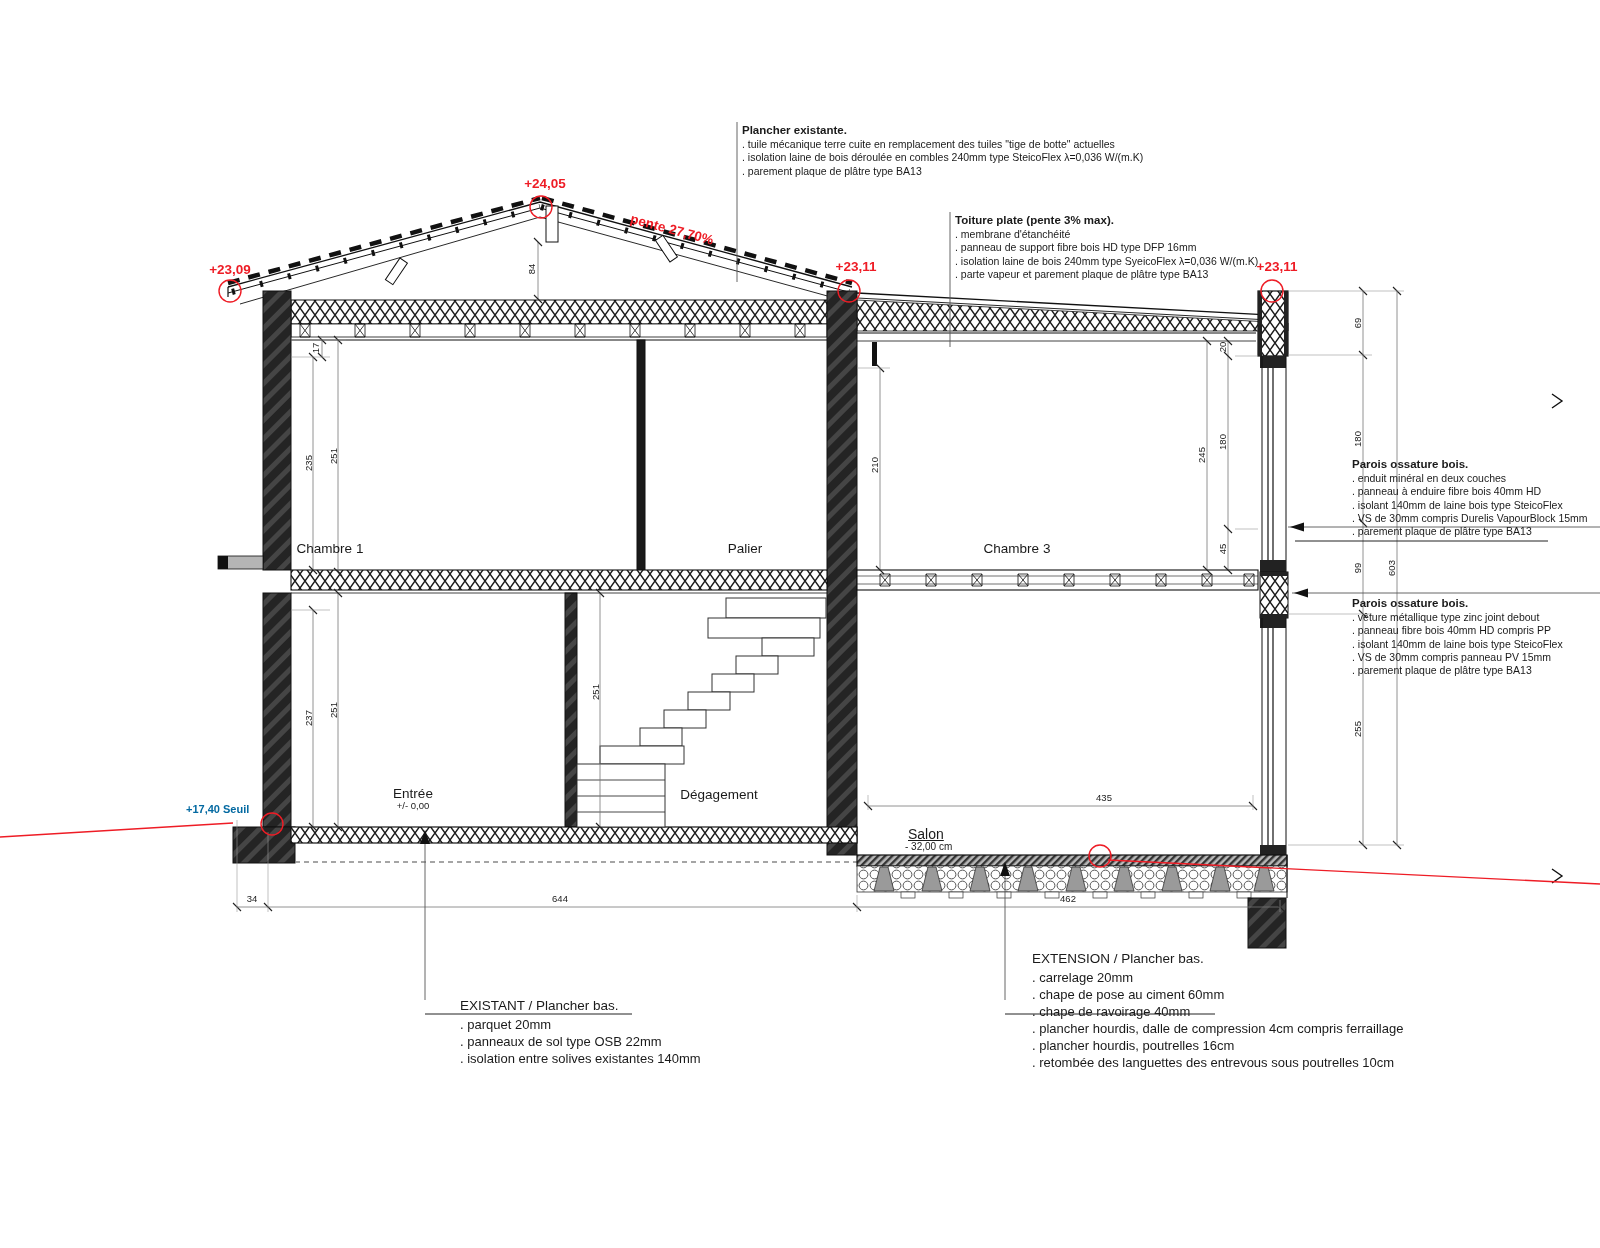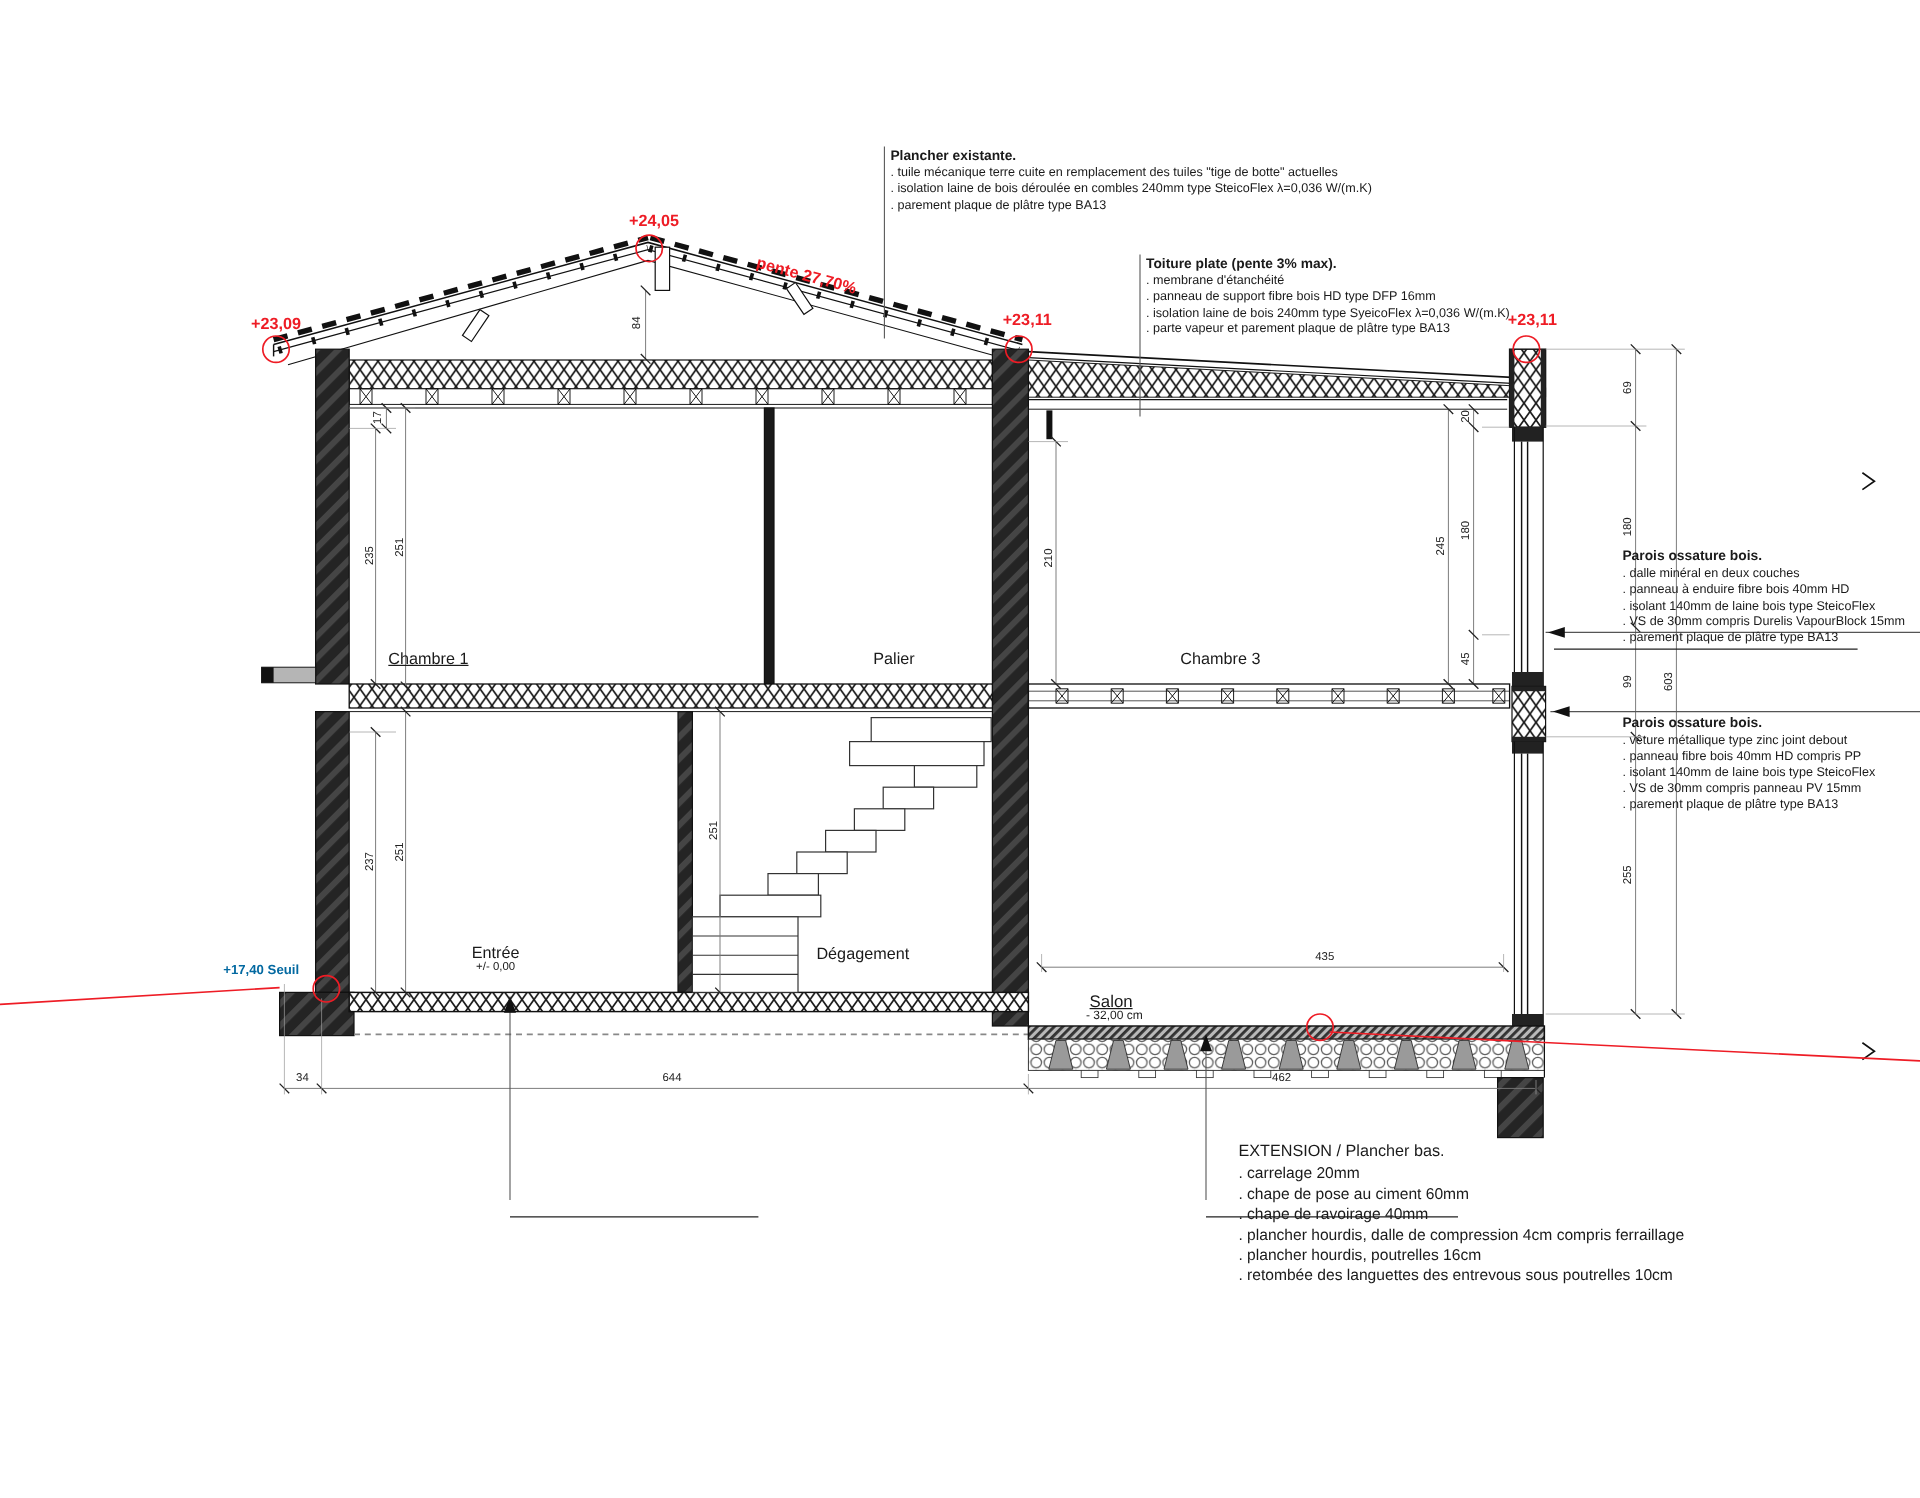--- a/index.html
+++ b/index.html
@@ -223,21 +223,21 @@
   </g>
 </svg>
 
 <div class="txt lvl" style="left:545px;top:176px;">+24,05</div>
 <div class="txt lvl" style="left:230px;top:262px;">+23,09</div>
 <div class="txt lvl" style="left:856px;top:259px;">+23,11</div>
 <div class="txt lvl" style="left:1277px;top:259px;">+23,11</div>
 <div class="txt lvl-left" style="left:186px;top:803px;">+17,40 Seuil</div>
 <div class="txt slope" style="left:672px;top:222px;">pente 27,70%</div>
 
-<div class="txt room" style="left:357px;top:541px;text-decoration:underline;">Chambre 1</div>
+<div class="txt room" style="left:330px;top:541px;">Chambre 1</div>
 <div class="txt room" style="left:745px;top:541px;">Palier</div>
 <div class="txt room" style="left:1017px;top:541px;">Chambre 3</div>
 <div class="txt room" style="left:413px;top:786px;">Entrée</div>
 <div class="txt room-sub" style="left:413px;top:800px;">+/- 0,00</div>
 <div class="txt room" style="left:719px;top:787px;">Dégagement</div>
 <div class="txt room-l" style="left:908px;top:826px;">Salon</div>
 <div class="txt room-sub-l" style="left:905px;top:841px;">- 32,00 cm</div>
 
 <div class="txt dimv" style="left:315px;top:348px;">17</div>
 <div class="txt dimv" style="left:308px;top:463px;">235</div>
@@ -272,36 +272,42 @@
 <div class="txt note" style="left:955px;top:214px;width:330px;">
   <div class="t">Toiture plate (pente 3% max).</div>
   <div>. membrane d'étanchéité</div>
   <div>. panneau de support fibre bois HD type DFP 16mm</div>
   <div>. isolation laine de bois 240mm type SyeicoFlex λ=0,036 W/(m.K)</div>
   <div>. parte vapeur et parement plaque de plâtre type BA13</div>
 </div>
 
 <div class="txt note" style="left:1352px;top:458px;">
   <div class="t">Parois ossature bois.</div>
-  <div>. dalle minéral en deux couches</div>
+  <div>. enduit minéral en deux couches</div>
   <div>. panneau à enduire fibre bois 40mm HD</div>
   <div>. isolant 140mm de laine bois type SteicoFlex</div>
   <div>. VS de 30mm compris Durelis VapourBlock 15mm</div>
   <div>. parement plaque de plâtre type BA13</div>
 </div>
 
 <div class="txt note" style="left:1352px;top:597px;">
   <div class="t">Parois ossature bois.</div>
   <div>. vêture métallique type zinc joint debout</div>
   <div>. panneau fibre bois 40mm HD compris PP</div>
   <div>. isolant 140mm de laine bois type SteicoFlex</div>
   <div>. VS de 30mm compris panneau PV 15mm</div>
   <div>. parement plaque de plâtre type BA13</div>
 </div>
 
+<div class="txt spec" style="left:460px;top:997px;">
+  <div class="t">EXISTANT / Plancher bas.</div>
+  <div>. parquet 20mm</div>
+  <div>. panneaux de sol type OSB 22mm</div>
+  <div>. isolation entre solives existantes 140mm</div>
+</div>
 
 <div class="txt spec" style="left:1032px;top:950px;">
   <div class="t">EXTENSION / Plancher bas.</div>
   <div>. carrelage 20mm</div>
   <div>. chape de pose au ciment 60mm</div>
   <div>. chape de ravoirage 40mm</div>
   <div>. plancher hourdis, dalle de compression 4cm compris ferraillage</div>
   <div>. plancher hourdis, poutrelles 16cm</div>
   <div>. retombée des languettes des entrevous sous poutrelles 10cm</div>
 </div>

